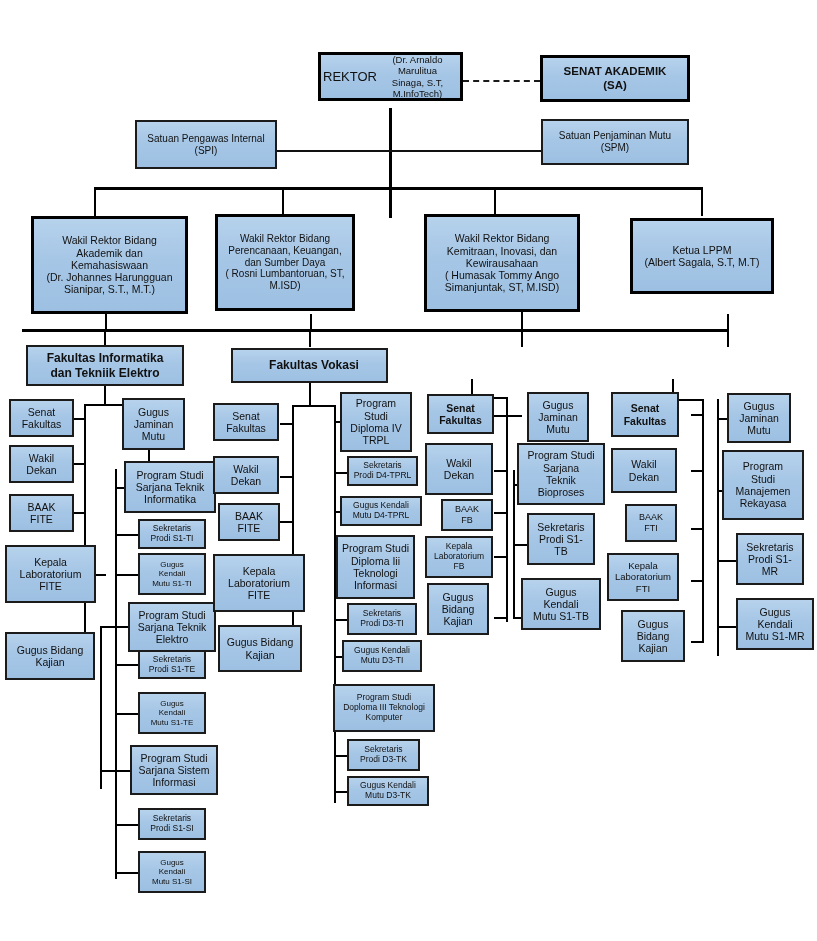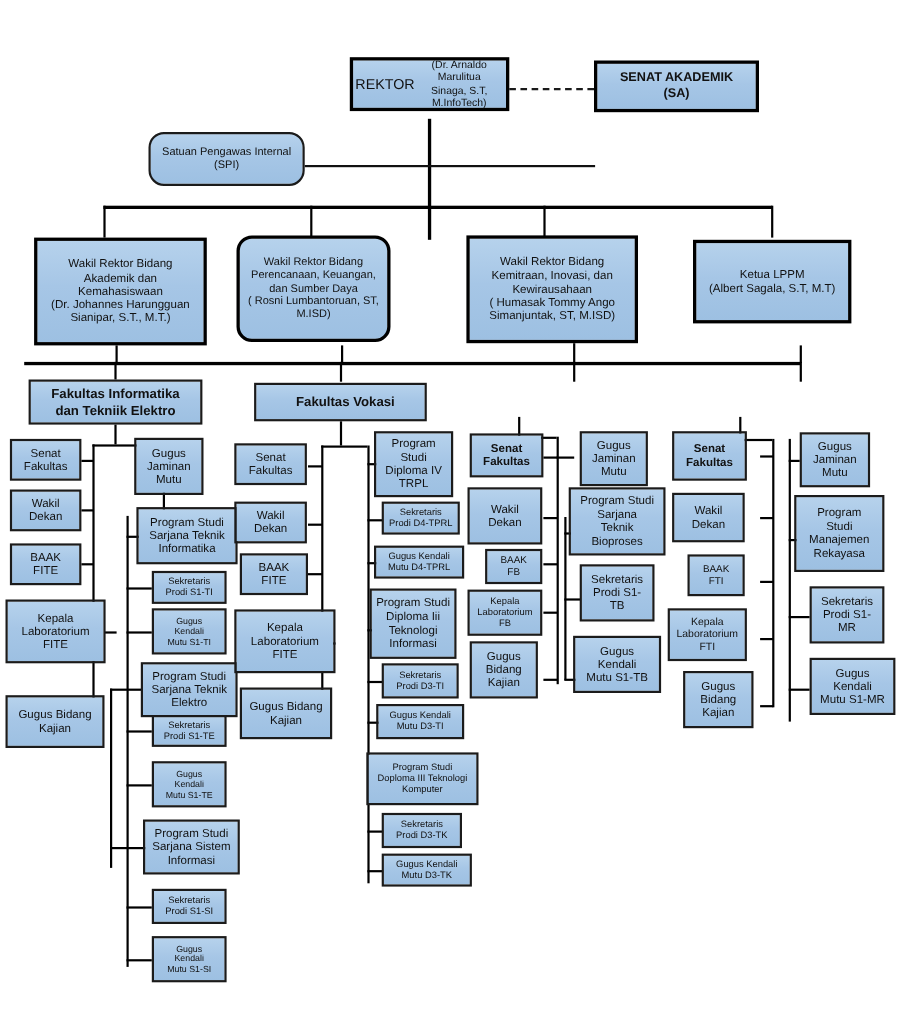--- a/index.html
+++ b/index.html
@@ -49,21 +49,21 @@
   .bx.med{
     border:2px solid #1b1b1b;
   }
   .bx.bold{font-weight:bold;}
 
   
   .s13{font-size:13px;}
   .s12{font-size:12px;}
   .s11{font-size:11.5px;}
   .s105{font-size:10.5px;}
-  .s10{font-size:10px;border-radius:14px;}
+  .s10{font-size:10px;}
   .s95{font-size:9.5px;}
   .s9{font-size:9px;}
   .s85{font-size:8.5px;}
   .s8{font-size:8px;}
 </style>
 </head>
 <body>
 
 <div id="chart">
 
@@ -167,20 +167,22 @@
     <span style="font-size:9.5px;">(Dr. Arnaldo Marulitua
 Sinaga, S.T, M.InfoTech)</span>
   </div>
 
   <div class="bx heavy bold s11" style="left:540px;top:55px;width:150px;height:47px;">SENAT AKADEMIK
 (SA)</div>
 
   <div class="bx med s10" style="left:135px;top:120px;width:142px;height:49px;">Satuan Pengawas Internal
 (SPI)</div>
 
+  <div class="bx med s10" style="left:541px;top:119px;width:148px;height:46px;">Satuan Penjaminan Mutu
+(SPM)</div>
 
   <div class="bx heavy s105" style="left:31px;top:216px;width:157px;height:98px;">Wakil Rektor Bidang
 Akademik dan
 Kemahasiswaan
 (Dr. Johannes Harungguan
 Sianipar, S.T., M.T.)</div>
 
   <div class="bx heavy s10" style="left:215px;top:214px;width:140px;height:97px;">Wakil Rektor Bidang
 Perencanaan, Keuangan,
 dan Sumber Daya

